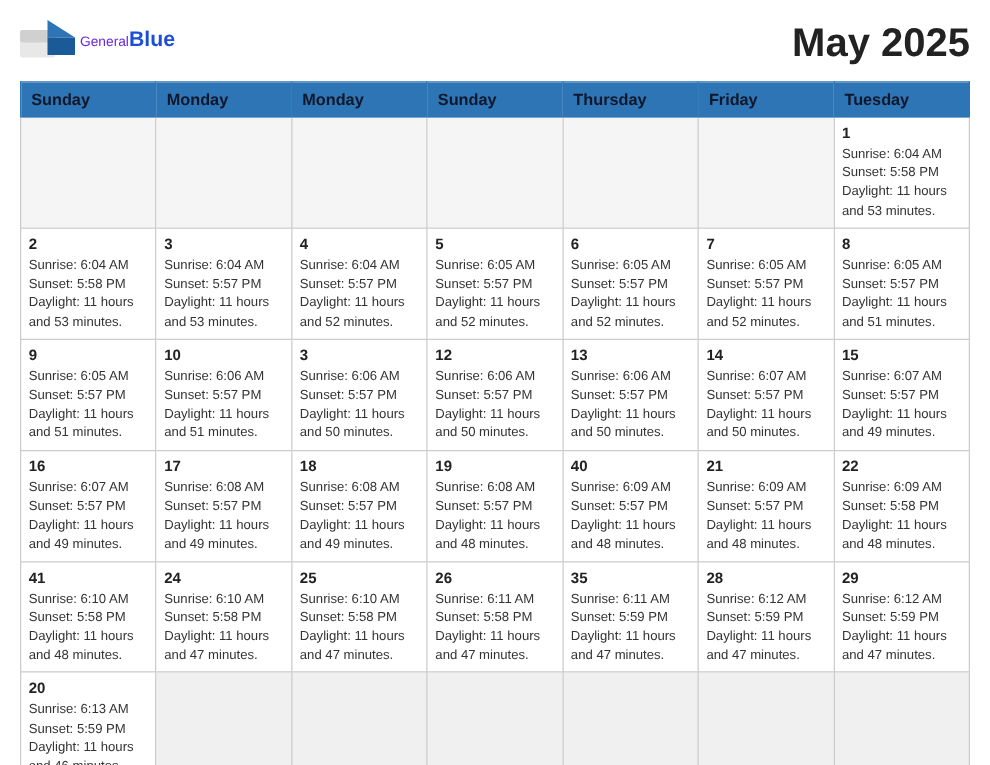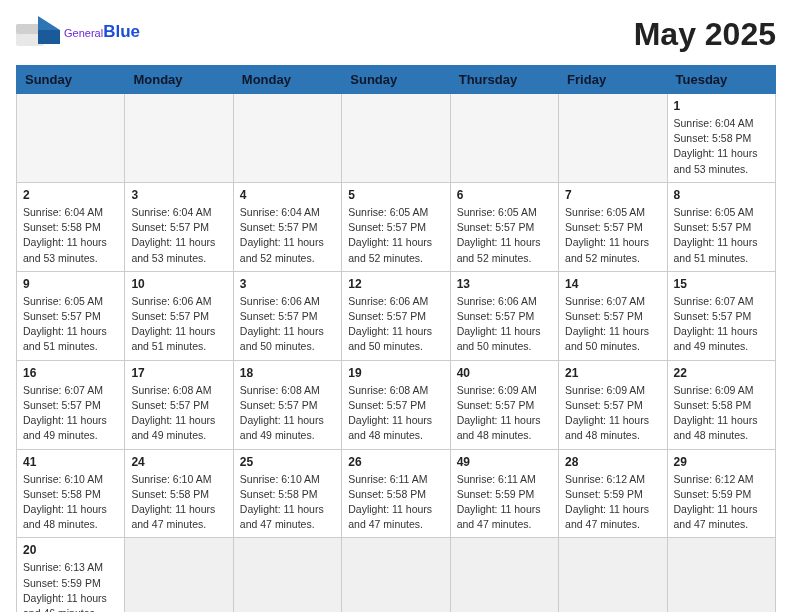--- a/index.html
+++ b/index.html
@@ -303,21 +303,21 @@
 and 47 minutes.</div>
         </td>
         <td>
           <div class="day-number">26</div>
           <div class="day-info" style="white-space: pre-line;">Sunrise: 6:11 AM
 Sunset: 5:58 PM
 Daylight: 11 hours
 and 47 minutes.</div>
         </td>
         <td>
-          <div class="day-number">49</div>
+          <div class="day-number">35</div>
           <div class="day-info" style="white-space: pre-line;">Sunrise: 6:11 AM
 Sunset: 5:59 PM
 Daylight: 11 hours
 and 47 minutes.</div>
         </td>
         <td>
           <div class="day-number">28</div>
           <div class="day-info" style="white-space: pre-line;">Sunrise: 6:12 AM
 Sunset: 5:59 PM
 Daylight: 11 hours

